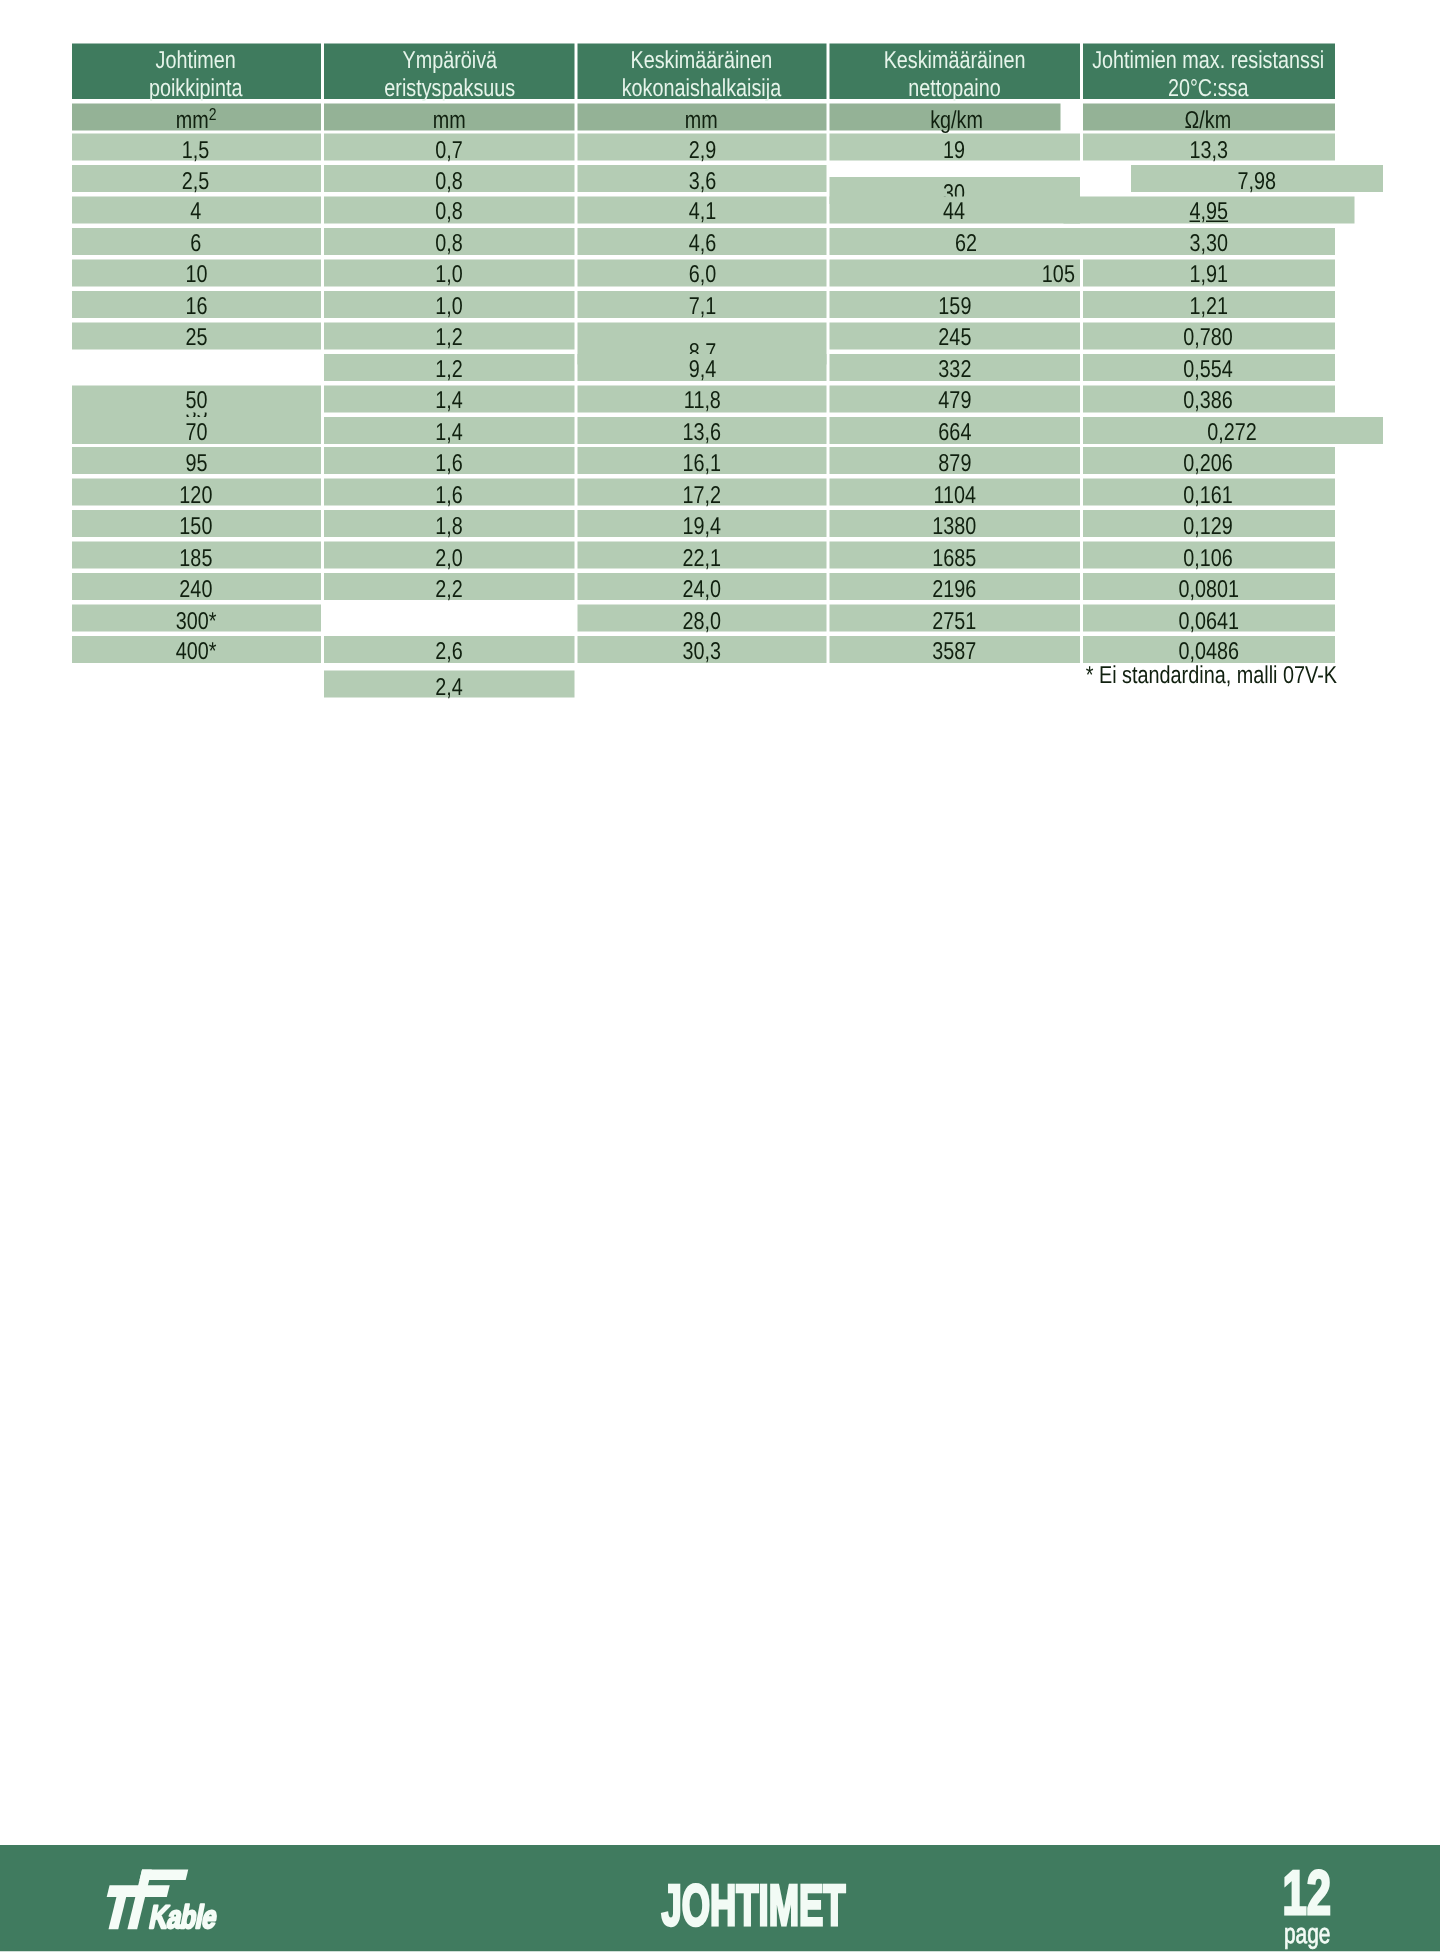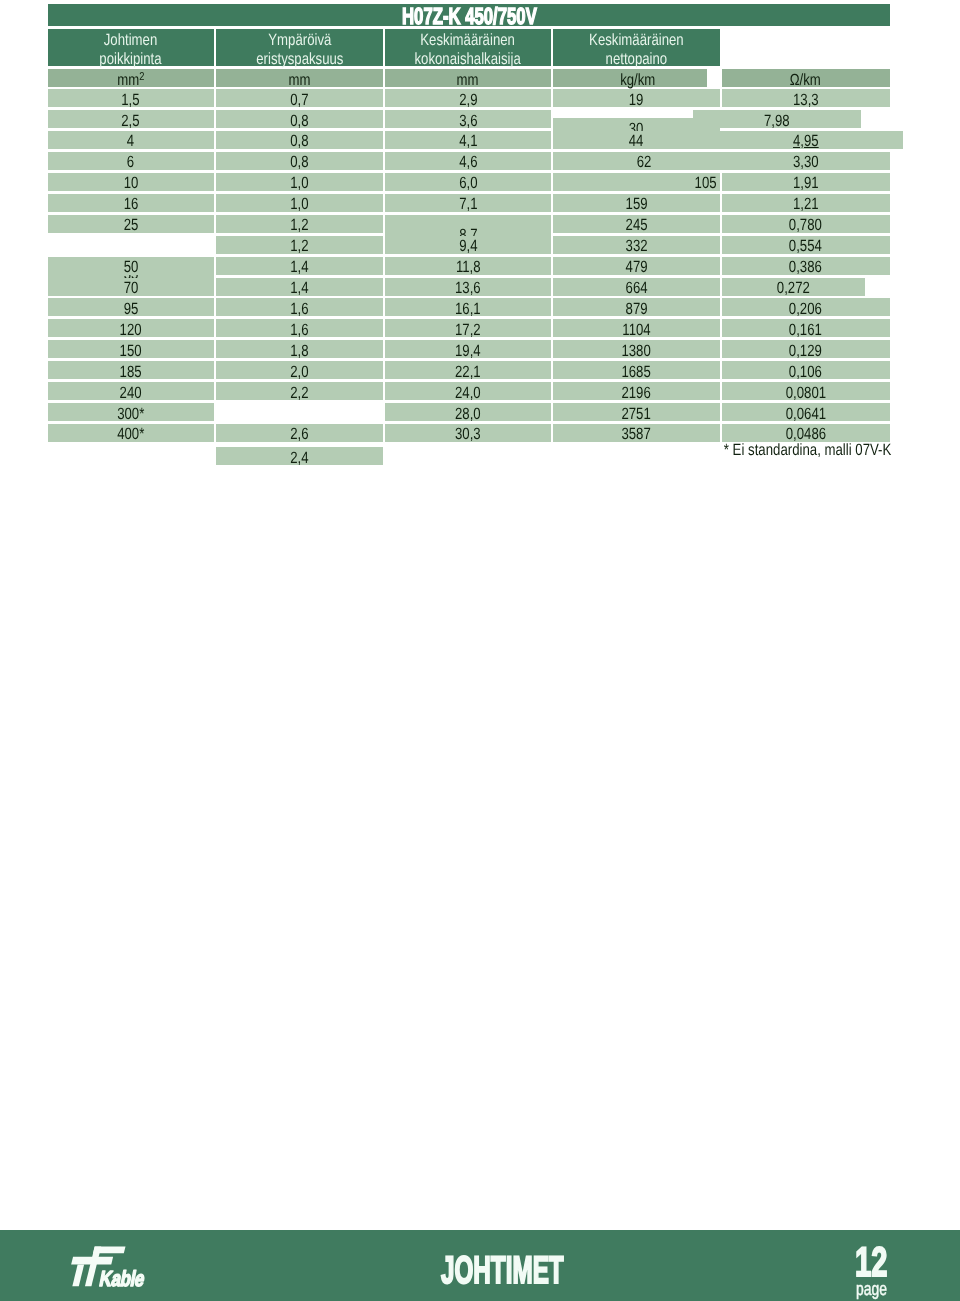--- a/index.html
+++ b/index.html
@@ -53,35 +53,35 @@
            -webkit-text-stroke:0.5px #F2FBF5;
            transform:scaleX(0.74);transform-origin:left top;}
   .logo{position:absolute;left:68px;top:1244px;}
 </style>
 </head>
 <body>
 
 <div class="page">
 
   <div id="tblroot">
-      <div class="cell titlebar" style="left: 0px; top: 0px; width: 842px; height: 22px;">
-        <div class="t">H07Z-K 450/750V</div>
-      </div>
       <div class="cell hdr" style="left: 0px; top: 24.6px; width: 166.6px; height: 37.6px;">
         <div><span>Johtimen</span><br><span>poikkipinta</span></div>
       </div>
       <div class="cell hdr" style="left: 168.6px; top: 24.6px; width: 166.5px; height: 37.6px;">
         <div><span>Ympäröivä</span><br><span>eristyspaksuus</span></div>
       </div>
       <div class="cell hdr" style="left: 337.1px; top: 24.6px; width: 166.5px; height: 37.6px;">
         <div><span>Keskimääräinen</span><br><span>kokonaishalkaisija</span></div>
       </div>
       <div class="cell hdr" style="left: 505.6px; top: 24.6px; width: 166.5px; height: 37.6px;">
         <div><span>Keskimääräinen</span><br><span>nettopaino</span></div>
       </div>
+      <div class="cell hdr" style="left: 674.1px; top: 24.6px; width: 168.1px; height: 37.6px;">
+        <div><span>Johtimien max. resistanssi</span><br><span>20°C:ssa</span></div>
+      </div>
       <div class="cell unit" style="left: 0px; top: 64.8px; width: 166.6px; height: 18.4px;">
         <span><span>mm</span><sup class="sup">2</sup></span>
       </div>
       <div class="cell unit" style="left: 168.6px; top: 64.8px; width: 166.5px; height: 18.4px;">
         <span><span>mm</span></span>
       </div>
       <div class="cell unit" style="left: 337.1px; top: 64.8px; width: 166.5px; height: 18.4px;">
         <span><span>mm</span></span>
       </div>
       <div class="cell unit" style="left: 505.6px; top: 64.8px; width: 154px; height: 18.4px; padding-left: 16px;">
@@ -110,21 +110,21 @@
       </div>
       <div class="cell data" style="left: 168.6px; top: 105.93px; width: 166.5px; height: 18px;">
         <span>0,8</span>
       </div>
       <div class="cell data" style="left: 337.1px; top: 105.93px; width: 166.5px; height: 18px;">
         <span>3,6</span>
       </div>
       <div class="cell data" style="left: 505.6px; top: 114px; width: 166.5px; height: 18px;">
         <span>30</span>
       </div>
-      <div class="cell data" style="left: 645px; top: 105.93px; width: 168.1px; height: 18px;">
+      <div class="cell data" style="left: 706px; top: 105.93px; width: 168.1px; height: 18px;">
         <span>7,98</span>
       </div>
       <div class="cell data" style="left: 0px; top: 126.86px; width: 166.6px; height: 18px;">
         <span>4</span>
       </div>
       <div class="cell data" style="left: 168.6px; top: 126.86px; width: 166.5px; height: 18px;">
         <span>0,8</span>
       </div>
       <div class="cell data" style="left: 337.1px; top: 126.86px; width: 166.5px; height: 18px;">
         <span>4,1</span>
@@ -230,21 +230,21 @@
       </div>
       <div class="cell data" style="left: 168.6px; top: 273.37px; width: 166.5px; height: 18px;">
         <span>1,4</span>
       </div>
       <div class="cell data" style="left: 337.1px; top: 273.37px; width: 166.5px; height: 18px;">
         <span>13,6</span>
       </div>
       <div class="cell data" style="left: 505.6px; top: 273.37px; width: 166.5px; height: 18px;">
         <span>664</span>
       </div>
-      <div class="cell data" style="left: 674.1px; top: 273.37px; width: 143px; height: 18px; justify-content: center;">
+      <div class="cell data" style="left: 674.1px; top: 273.37px; width: 200px; height: 18px; justify-content: center;">
         <span>0,272</span>
       </div>
       <div class="cell data" style="left: 0px; top: 294.3px; width: 166.6px; height: 18px;">
         <span>95</span>
       </div>
       <div class="cell data" style="left: 168.6px; top: 294.3px; width: 166.5px; height: 18px;">
         <span>1,6</span>
       </div>
       <div class="cell data" style="left: 337.1px; top: 294.3px; width: 166.5px; height: 18px;">
         <span>16,1</span>

